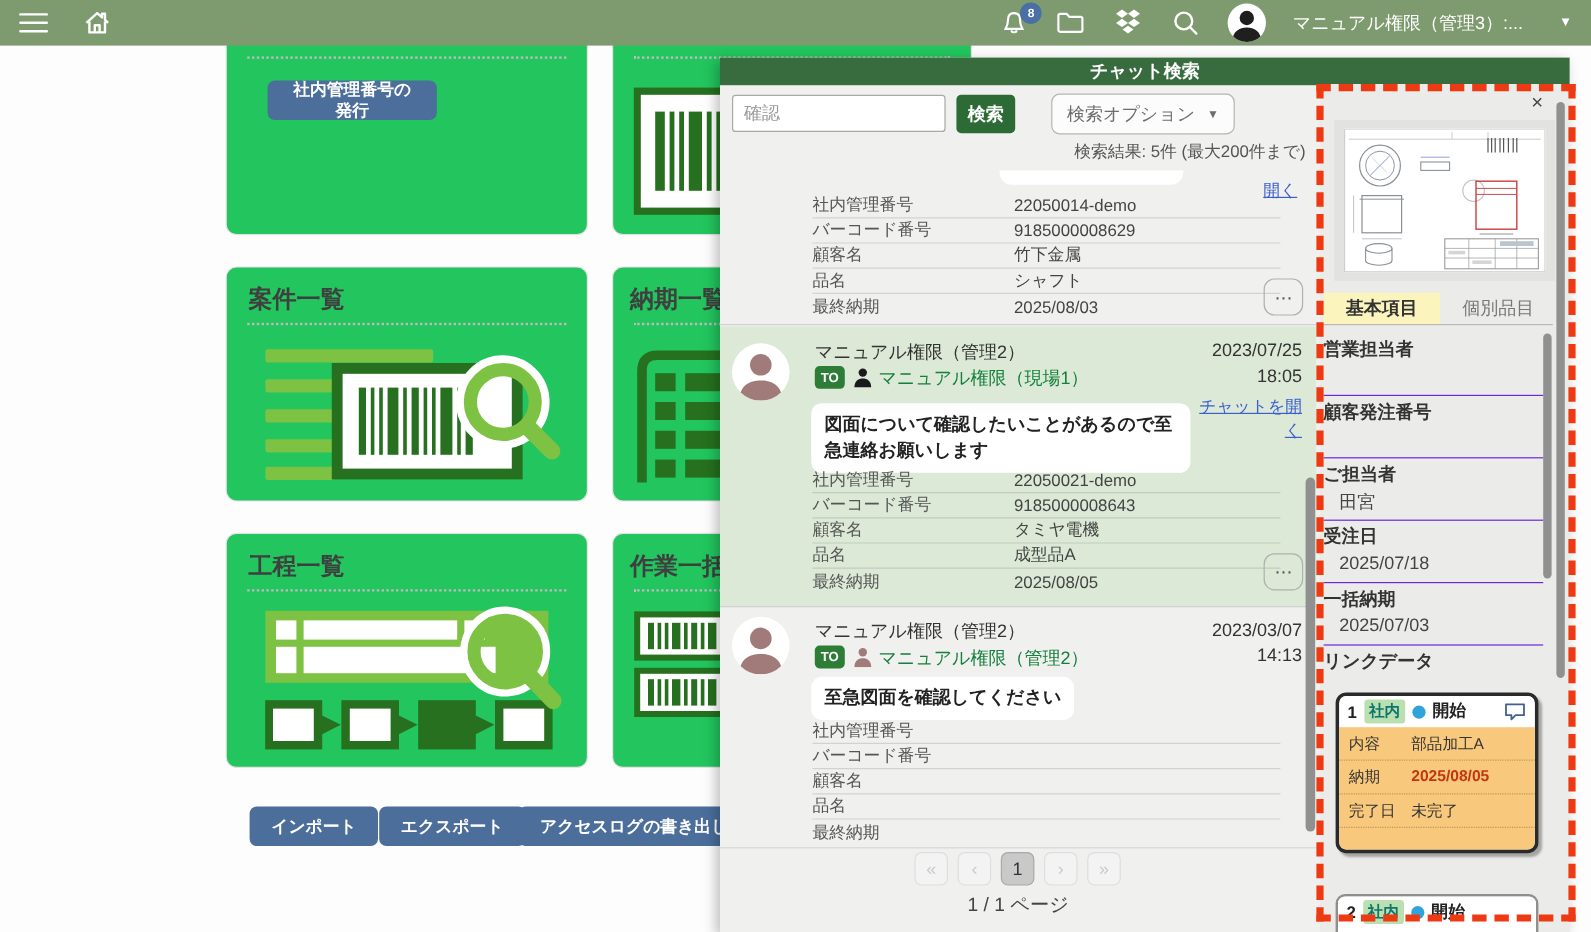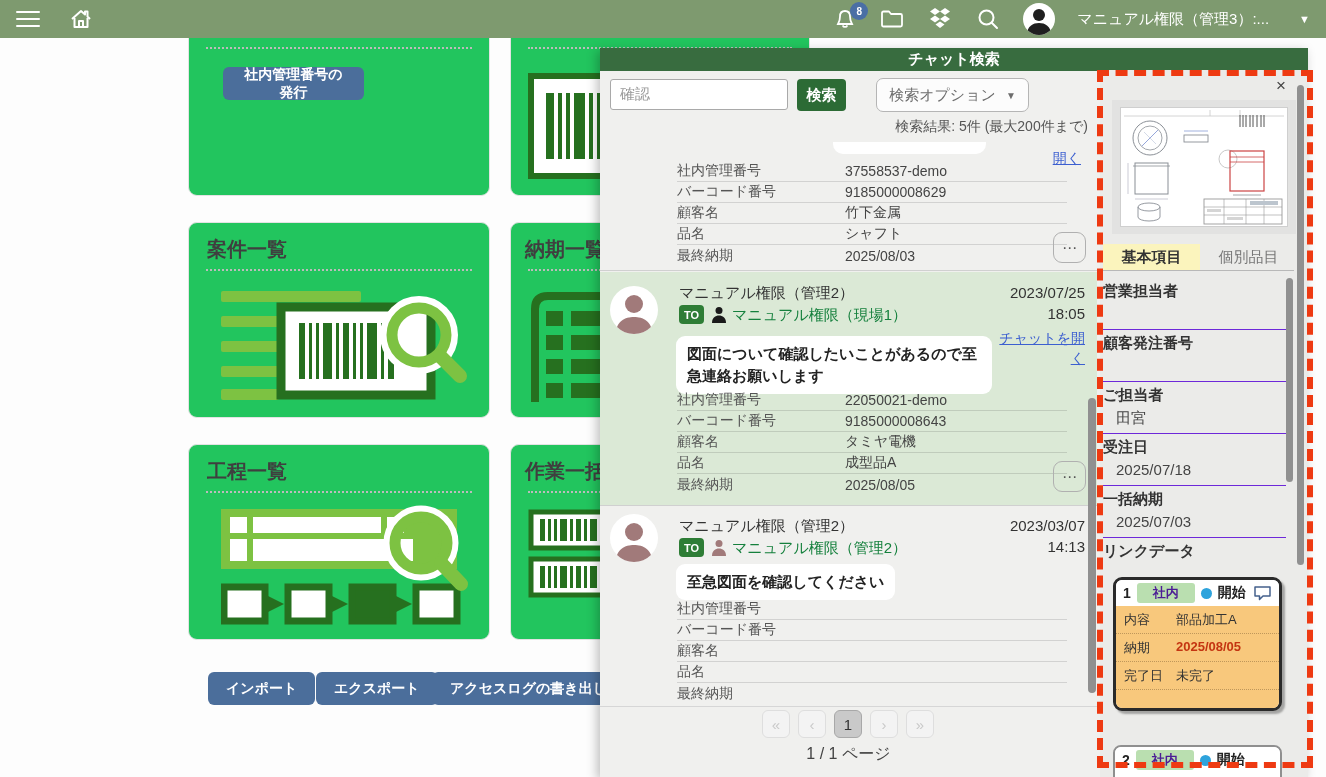--- a/index.html
+++ b/index.html
@@ -112,21 +112,21 @@
   .pfield.noline { border-bottom:none; }
   .flabel { font-size:15px; font-weight:bold; color:#333; }
   .fvalue { font-size:15px; color:#444; padding-left:13px; margin-top:4px; min-height:19px; }
 
   .pcard { position:absolute; left:13px; width:169px; background:#fff; overflow:hidden; }
   .pcard1 { top:507px; height:134px; border:3px solid #2a2a2a; border-radius:9px;
     box-shadow:3px 3px 2px rgba(0,0,0,0.3); }
   .pcard2 { top:675px; height:56px; border:2px solid #8f8f8f; border-radius:8px; }
   .pcard-head { height:26px; display:flex; align-items:center; gap:6px; padding:0 7px;
     background:#fff; font-size:14px; font-weight:bold; color:#222; }
-  .pcard-badge { background:#badfb0; color:#4c1d95; padding:1px 16px; border-radius:3px; font-size:13px; }
+  .pcard-badge { background:#badfb0; color:#0f766e; padding:1px 4px; border-radius:3px; font-size:13px; }
   .pcard-dot { width:11px; height:11px; border-radius:50%; background:#2ea3dc; }
   .pcard-bubble { margin-left:auto; display:flex; align-items:center; }
   .pcard-body { background:#f8c87c; height:108px; font-size:13px; color:#333; }
   .pcard-row { display:flex; padding:5px 8px 4px 8px; border-bottom:1px dotted #bf975a; }
   .pcard-row .pl { width:52px; }
   .alert { color:#c43511; font-weight:bold; }
 
   .dash-frame { position:absolute; left:497px; top:22px; width:216px; height:698px;
     border:6px dashed #ee3a12; pointer-events:none; z-index:50; }
 </style>
@@ -349,21 +349,21 @@
     <div class="result-info">検索結果: 5件 (最大200件まで)</div>
 
     <div class="chatlist">
 
       <div class="chat-item item-divider" style="top:0; height:131px;">
         <div class="bubble-sliver" style="left:233px; top:2px; width:153px;"></div>
         <span class="link openlink" style="top:10px;">開く</span>
         <div class="ctable" style="top:21px;">
           <div class="crow">
             <span class="clbl">社内管理番号</span>
-            <span class="cval">37558537-demo</span>
+            <span class="cval">22050014-demo</span>
             </div>
           <div class="crow">
             <span class="clbl">バーコード番号</span>
             <span class="cval">9185000008629</span>
             </div>
           <div class="crow">
             <span class="clbl">顧客名</span>
             <span class="cval">竹下金属</span>
             </div>
           <div class="crow">

